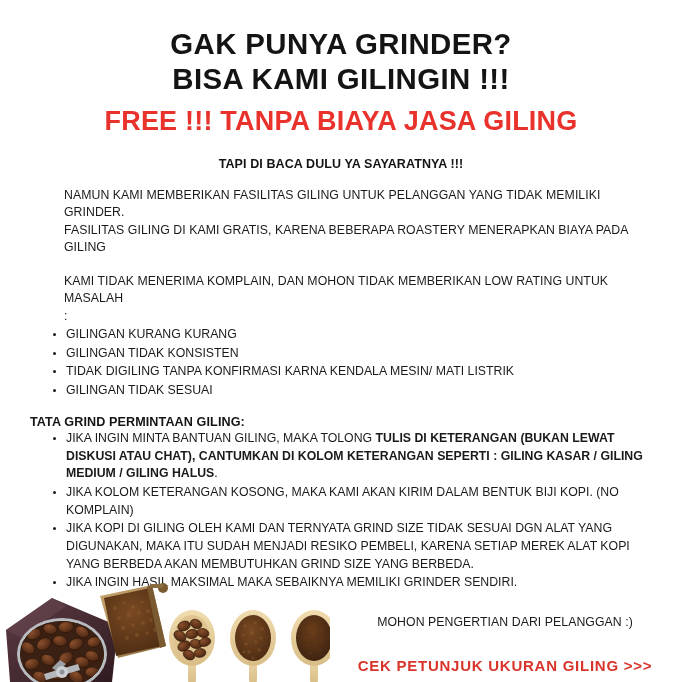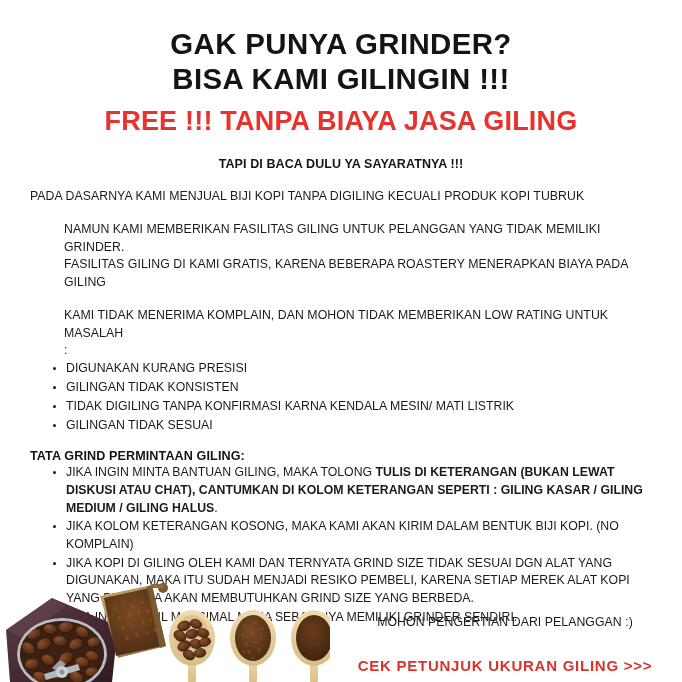--- a/index.html
+++ b/index.html
@@ -150,35 +150,34 @@
   <div class="headline-block">
     <div class="headline">GAK PUNYA GRINDER?</div>
     <div class="headline">BISA KAMI GILINGIN !!!</div>
     <div class="subheadline">FREE !!! TANPA BIAYA JASA GILING</div>
   </div>
 
   <div class="notice">TAPI DI BACA DULU YA SAYARATNYA !!!</div>
 
   <div class="body-wrap">
 
-    <div class="para gap-lg">PADA DASARNYA KAMI MENJUAL BIJI KOPI TANPA DIGILING KECUALI PRODUK KOPI TUBRUK</div>
 
     <div class="para gap-md">
       <span>NAMUN KAMI MEMBERIKAN FASILITAS GILING UNTUK PELANGGAN YANG TIDAK MEMILIKI GRINDER.</span><br>
       <span>FASILITAS GILING DI KAMI GRATIS, KARENA BEBERAPA ROASTERY MENERAPKAN BIAYA PADA GILING</span>
     </div>
 
 
     <div class="para gap-md">
       <span>KAMI TIDAK MENERIMA KOMPLAIN, DAN MOHON TIDAK MEMBERIKAN LOW RATING UNTUK MASALAH</span><br>
       <span>:</span>
     </div>
 
     <ul class="blist">
-      <li>DIGUNAKAN KURANG PRESISI</li>
+      <li>GILINGAN KURANG KURANG</li>
       <li>GILINGAN TIDAK KONSISTEN</li>
       <li>TIDAK DIGILING TANPA KONFIRMASI KARNA KENDALA MESIN/ MATI LISTRIK</li>
       <li>GILINGAN TIDAK SESUAI</li>
     </ul>
 
     <div class="section-head gap-sm">TATA GRIND PERMINTAAN GILING:</div>
 
     <ul class="blist">
       <li><span>JIKA INGIN MINTA BANTUAN GILING, MAKA TOLONG </span><b>TULIS DI KETERANGAN (BUKAN LEWAT DISKUSI ATAU CHAT), CANTUMKAN DI KOLOM KETERANGAN SEPERTI : GILING KASAR / GILING MEDIUM / GILING HALUS</b><span>.</span></li>
       <li><span>JIKA KOLOM KETERANGAN KOSONG, MAKA KAMI AKAN KIRIM DALAM BENTUK BIJI KOPI. (NO KOMPLAIN)</span></li>

